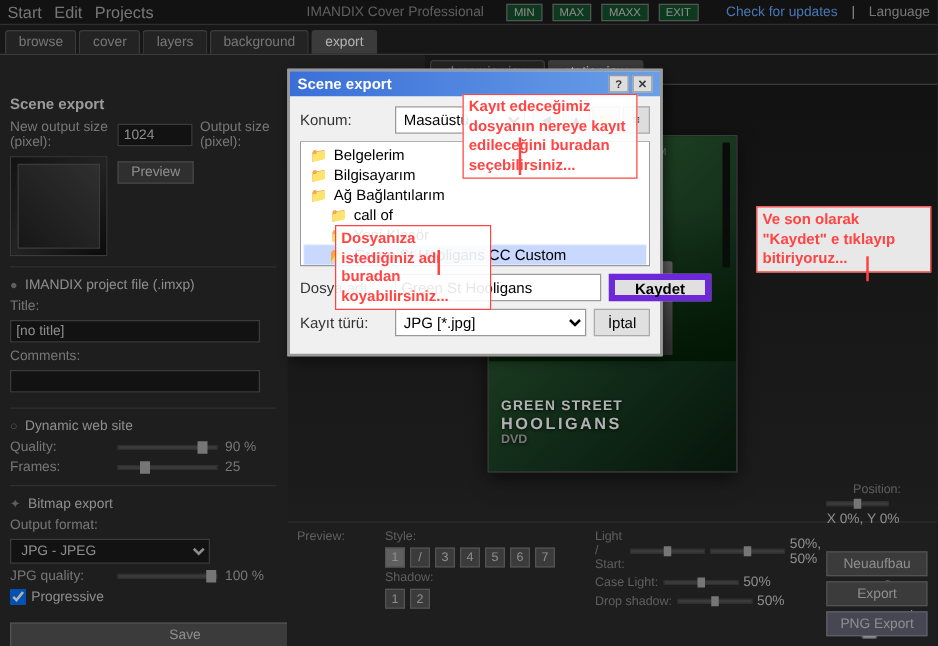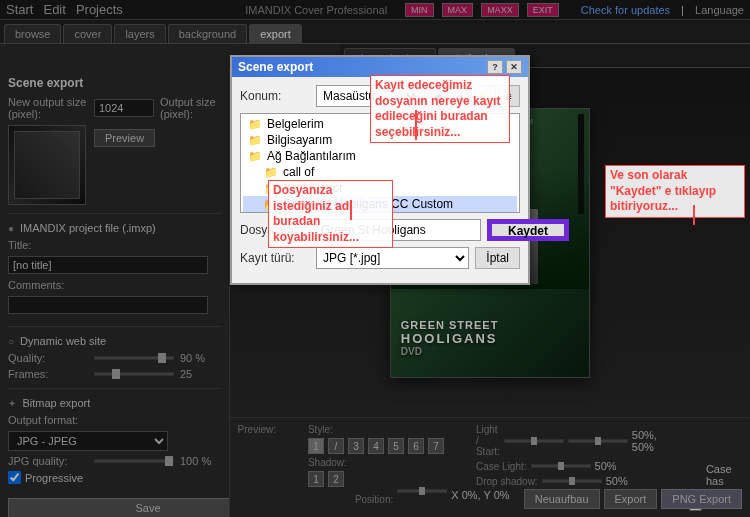--- a/index.html
+++ b/index.html
@@ -22,21 +22,21 @@
       align-items: center;
       justify-content: space-between;
       padding: 0 6px;
       border-bottom: 1px solid #444;
     }
     .top-bar-left { display: flex; gap: 10px; color: #aaa; font-size: 13px; }
     .top-bar-left span { cursor: pointer; }
     .top-bar-right { display: flex; gap: 8px; align-items: center; }
     .app-title { color: #888; font-size: 11px; margin-right: 10px; }
     .win-btn {
-      background: #be185d;
+      background: #14532d;
       color: #ccc;
       font-size: 9px;
       padding: 1px 5px;
       cursor: pointer;
       border: 1px solid #777;
     }
     .check-updates { color: #6af; font-size: 11px; cursor: pointer; }
     .lang-btn { color: #aaa; font-size: 11px; cursor: pointer; }
 
     
@@ -326,20 +326,21 @@
       height: 8px;
       background: #aaa;
     }
 
     .action-btns {
       position: absolute;
       bottom: 8px;
       right: 8px;
       display: flex;
       gap: 4px;
+      flex-direction: column;
     }
     .action-btn {
       background: #555;
       border: 1px solid #777;
       color: #ccc;
       font-size: 11px;
       padding: 3px 10px;
       cursor: pointer;
     }
     .action-btn.primary {

